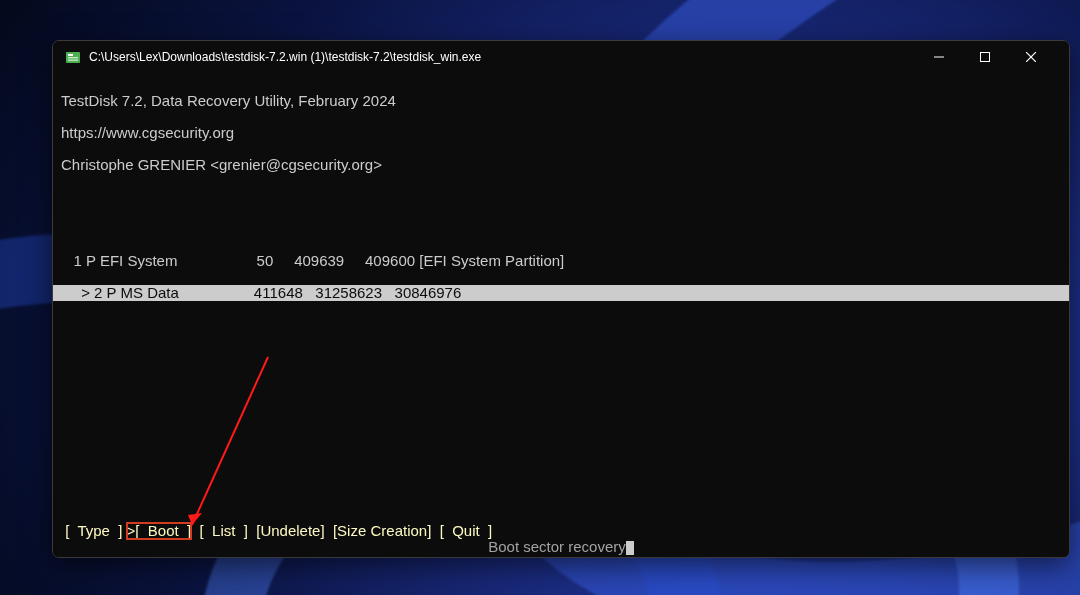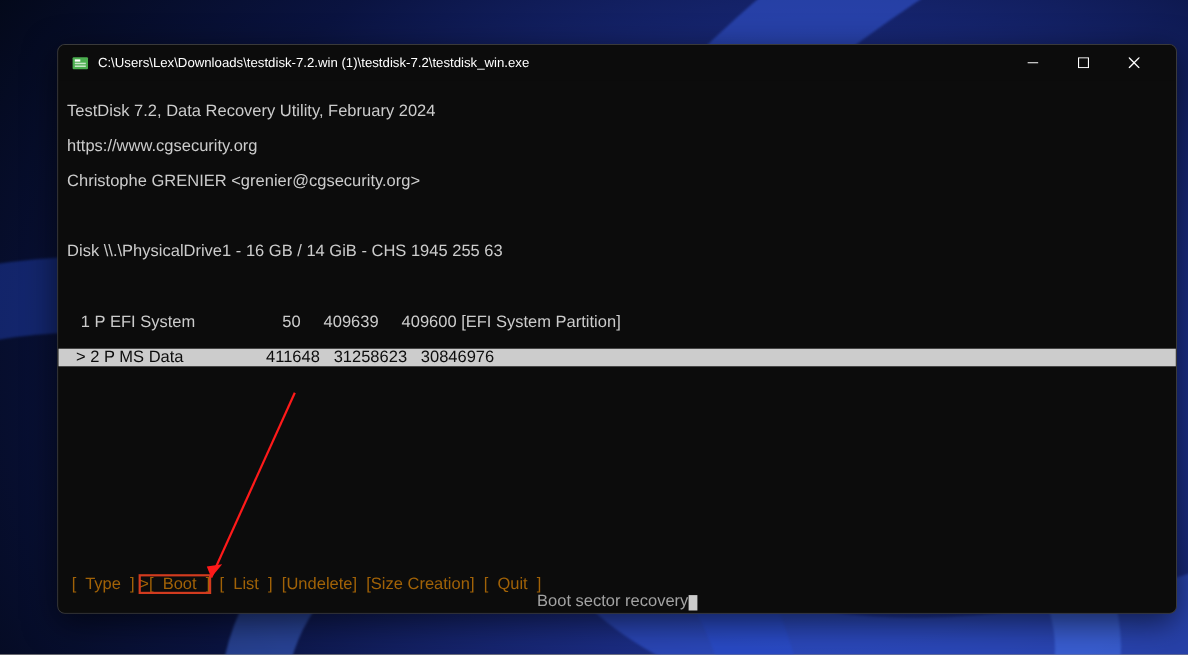--- a/index.html
+++ b/index.html
@@ -10,23 +10,23 @@
   .swirl.s3{width:700px;height:400px;left:200px;top:350px;border:60px solid rgba(80,130,255,.4);transform:rotate(-5deg)}
   .window{position:absolute;left:52px;top:40px;width:1016px;height:516px;background:#0c0c0c;border:1px solid #3a3a3a;border-radius:7px;box-shadow:0 8px 30px rgba(0,0,0,.6);display:flex;flex-direction:column;overflow:hidden}
   .titlebar{height:32px;background:#0c0c0c;display:flex;align-items:center;padding:0 15px 0 12px;flex:none}
   .app-icon{width:16px;height:16px;margin-right:8px;flex:none}
   .title-text{color:#fff;font-size:12px;font-family:'Segoe UI',sans-serif;flex:1;white-space:nowrap;overflow:hidden;text-overflow:ellipsis}
   .win-btns{display:flex;height:100%}
   .win-btn{width:46px;height:100%;display:flex;align-items:center;justify-content:center;color:#fff}
   .win-btn svg{width:10px;height:10px}
   .terminal{flex:1;background:#0c0c0c;color:#ccc;font-family:Liberation Sans, sans-serif;font-size:15px;line-height:16px;padding:4px 0 0 0;position:relative;white-space:pre}
   .line{padding:0 8px}
-  .row-sel{background:#ccc;color:#0c0c0c;padding:0 12px}
+  .row-sel{background:#ccc;color:#0c0c0c;padding:0 24px}
   .menu-row{position:absolute;left:0;bottom:18px;padding:0 8px;display:flex;white-space:pre}
-  .menu-item{color:#a16207}
+  .menu-item{color:#fef9c3}
   .menu-sel{outline:2px solid #d23b1f;outline-offset:-1px}
   .hint-row{position:absolute;left:0;bottom:2px;width:100%;text-align:center;color:#a3a3a3}
   .cursor{display:inline-block;width:8px;height:14px;background:#ccc;vertical-align:text-bottom}
   .arrow{position:absolute;pointer-events:none}
 </style>
 </head>
 <body>
 
 <div class="desktop">
   <div class="swirl s1"></div>
@@ -62,21 +62,20 @@
             </svg>
           </div>
       </div>
     </div>
 
     <div class="terminal">
 <div class="line">TestDisk 7.2, Data Recovery Utility, February 2024</div>
 <div class="line">https://www.cgsecurity.org</div>
 <div class="line">Christophe GRENIER &lt;grenier@cgsecurity.org&gt;</div>
 <div class="line"> </div>
-<div class="line">Disk \\.\PhysicalDrive1 - 16 GB / 14 GiB - CHS 1945 255 63</div>
 <div class="line"> </div>
 <div class="line">   1 P EFI System                   50     409639     409600 [EFI System Partition]</div>
 <div class="row-sel"> &gt; 2 P MS Data                  411648   31258623   30846976 </div>
 
       <div class="menu-row"><span class="menu-item"> [  Type  ] </span><span class="menu-item menu-sel">&gt;[  Boot  ]</span><span class="menu-item">  [  List  ]  [Undelete]  [Size Creation]  [  Quit  ]</span></div>
       <div class="hint-row"><span>Boot sector recovery</span><span class="cursor"></span></div>
 
       <svg class="arrow" style="left:125px;top:282px" width="100" height="180" viewBox="0 0 100 180">
         <line x1="90" y1="2" x2="14" y2="170" stroke="#ff1a1a" stroke-width="2"></line>
         <polygon points="14,170 24,158 10,160" fill="#ff1a1a"></polygon>

